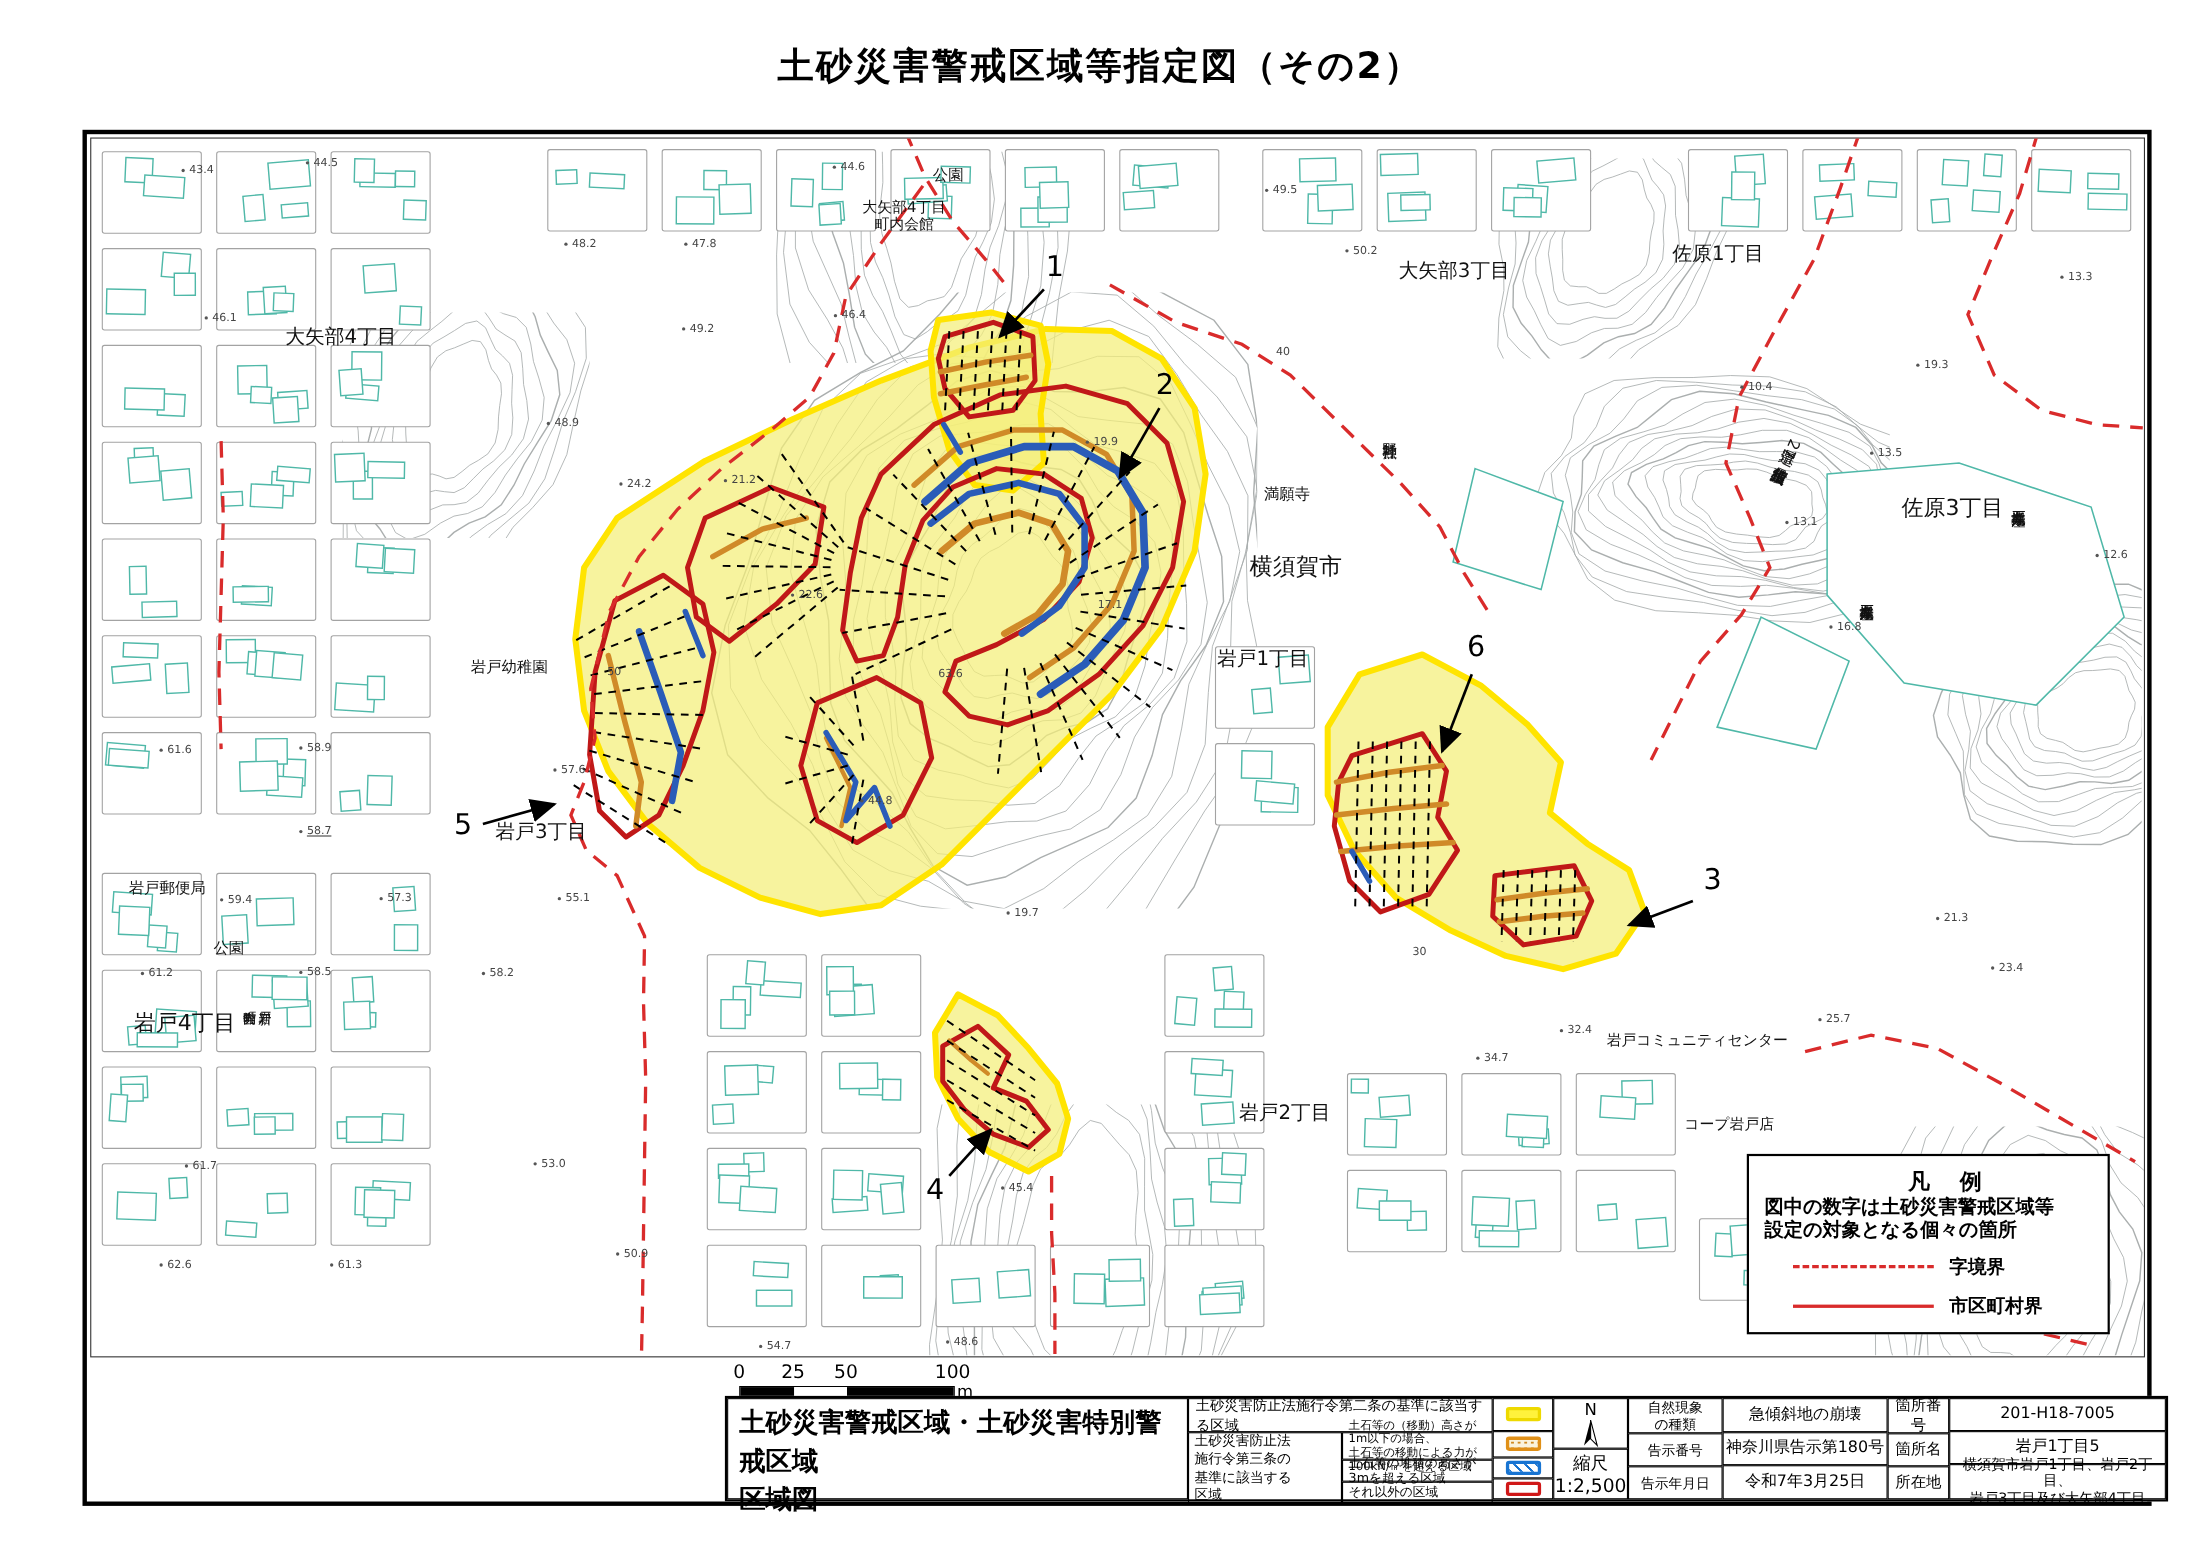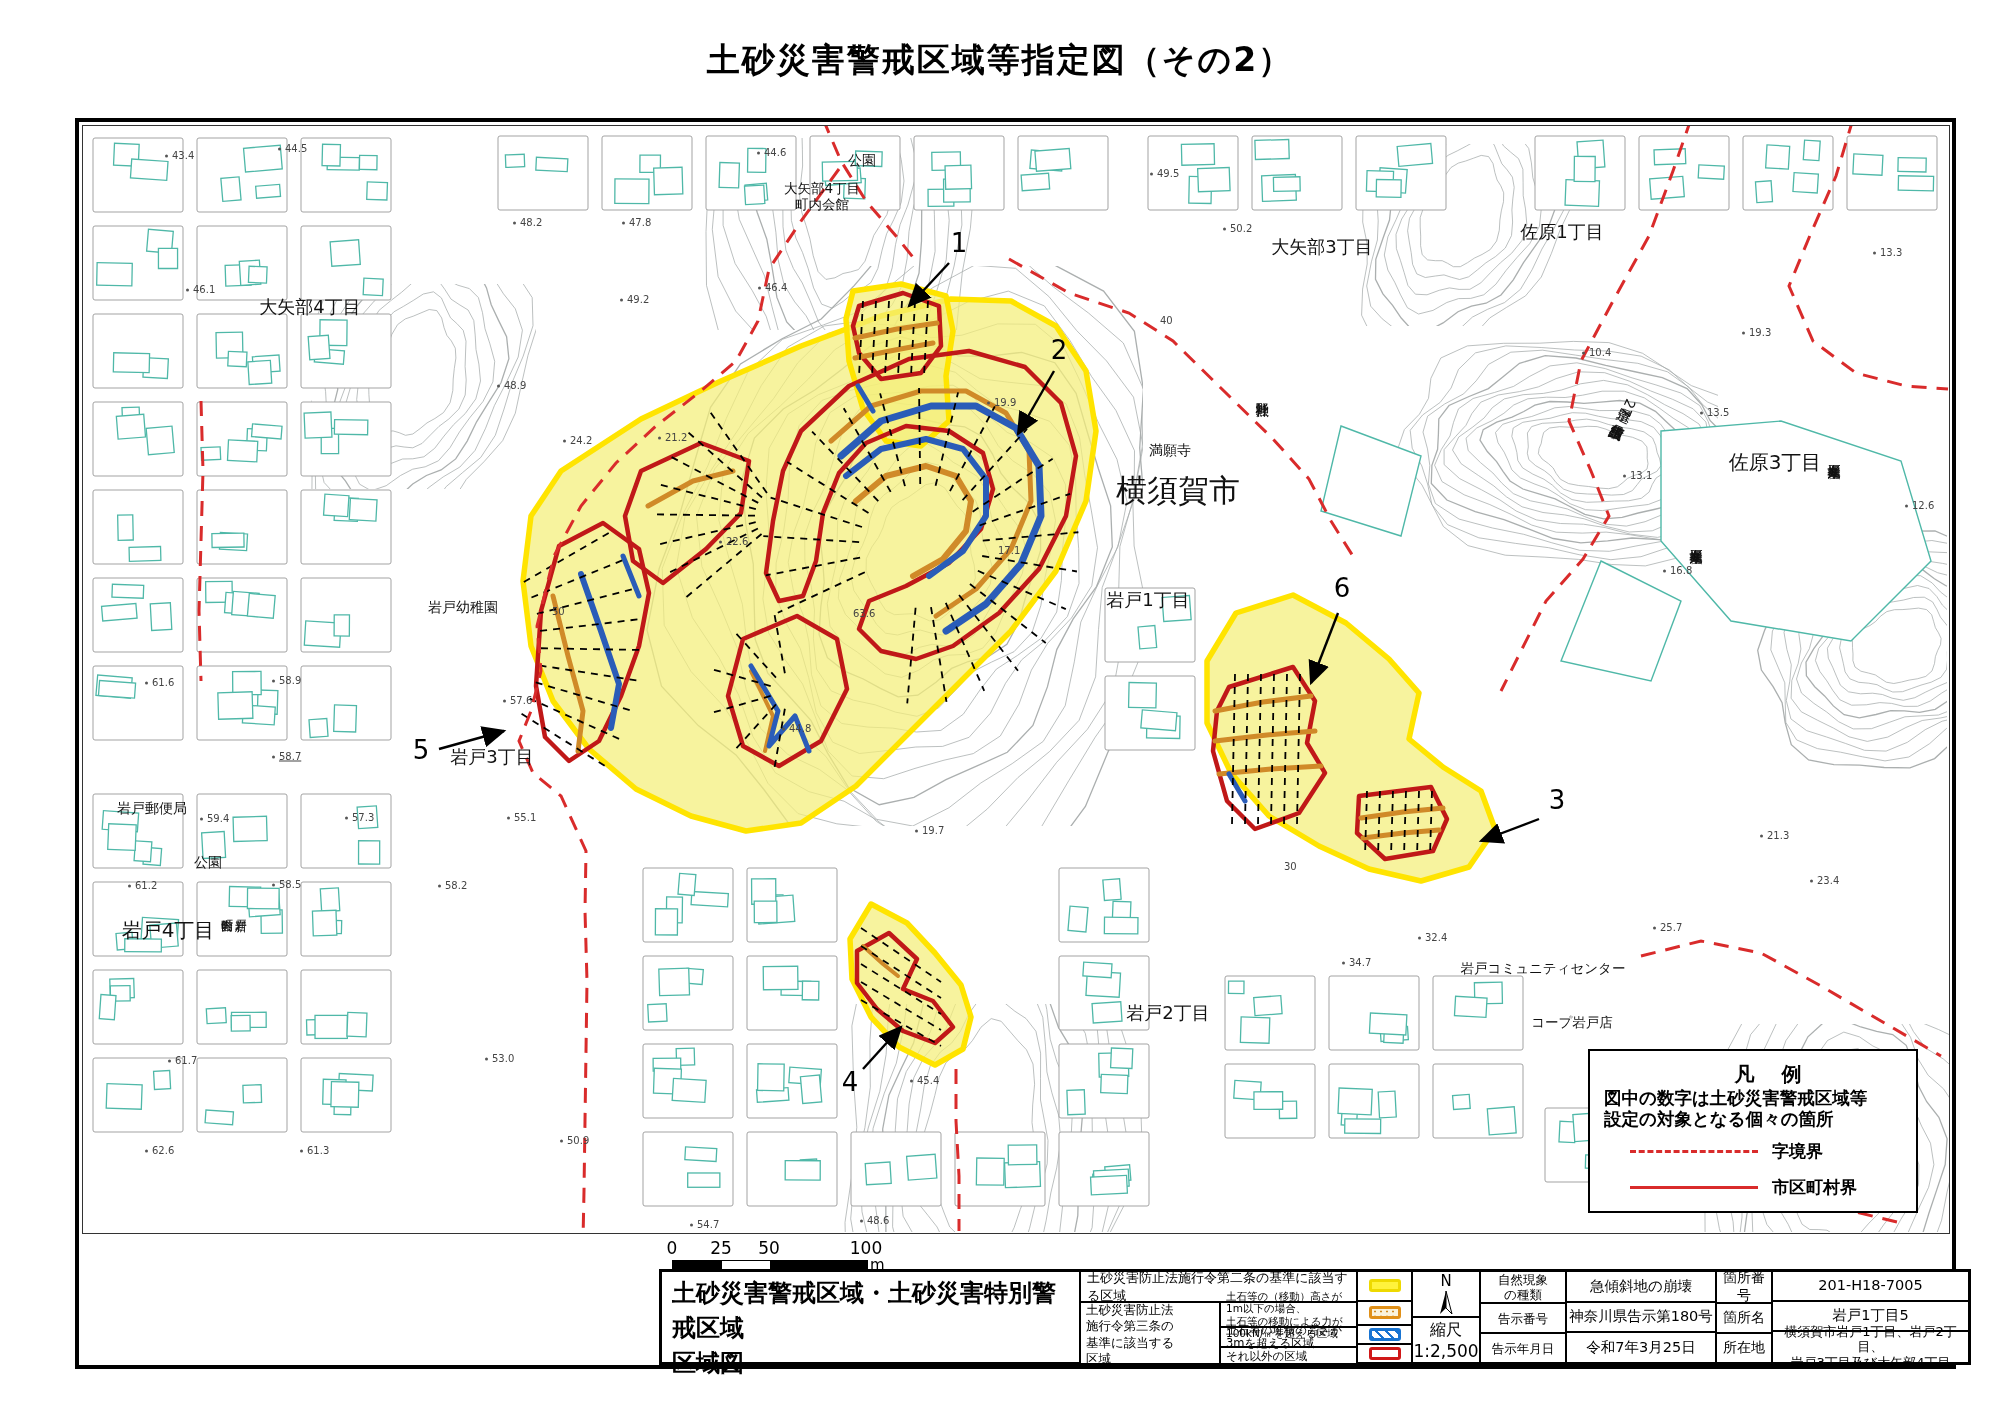--- a/index.html
+++ b/index.html
@@ -628,35 +628,35 @@
 
   <div id="label-layer">
       <div class="maplabel" style="left: 310px; top: 307px; font-size: 18px;">大矢部4丁目</div>
       <div class="maplabel" style="left: 862px; top: 160px; font-size: 14px;">公園</div>
       <div class="maplabel" style="left: 822px; top: 197px; font-size: 13.5px;">大矢部4丁目
 町内会館</div>
       <div class="maplabel" style="left: 1322px; top: 247px; font-size: 18px;">大矢部3丁目</div>
       <div class="maplabel" style="left: 1562px; top: 232px; font-size: 18px;">佐原1丁目</div>
       <div class="maplabel vert" style="left: 1262px; top: 392px; font-size: 13.5px;">熊野神社</div>
       <div class="maplabel" style="left: 1170px; top: 450px; font-size: 14px;">満願寺</div>
-      <div class="maplabel" style="left: 1178px; top: 491px; font-size: 31px; text-align: right;">横須賀市</div>
+      <div class="maplabel" style="left: 1178px; top: 515px; font-size: 21px; text-align: right;">横須賀市</div>
       <div class="maplabel" style="left: 1148px; top: 600px; font-size: 18px;">岩戸1丁目</div>
       <div class="maplabel" style="left: 1775px; top: 462px; font-size: 20px;">佐原3丁目</div>
       <div class="maplabel vert" style="left: 1833px; top: 455px; font-size: 13px;">丸孝産業採石場</div>
       <div class="maplabel vert" style="left: 1695px; top: 540px; font-size: 13px;">丸孝産業採石場</div>
       <div class="maplabel vert" style="left: 1628px; top: 408px; font-size: 14px; transform: translate(-50%, -50%) rotate(24deg);">県道27号横須賀葉山線</div>
       <div class="maplabel" style="left: 463px; top: 607px; font-size: 14px;">岩戸幼稚園</div>
       <div class="maplabel" style="left: 152px; top: 808px; font-size: 14px;">岩戸郵便局</div>
       <div class="maplabel" style="left: 208px; top: 862px; font-size: 14px;">公園</div>
       <div class="maplabel vert" style="left: 233px; top: 910px; font-size: 12px;">新岩戸
 町内会館</div>
       <div class="maplabel" style="left: 168px; top: 930px; font-size: 20px;">岩戸4丁目</div>
       <div class="maplabel" style="left: 492px; top: 757px; font-size: 18px;">岩戸3丁目</div>
       <div class="maplabel" style="left: 1168px; top: 1013px; font-size: 18px;">岩戸2丁目</div>
-      <div class="maplabel" style="left: 1543px; top: 969px; font-size: 13.5px; text-align: center;">岩戸コミュニティセンター</div>
+      <div class="maplabel" style="left: 1543px; top: 947px; font-size: 13.5px; text-align: center;">岩戸コミュニティセンター</div>
       <div class="maplabel" style="left: 1572px; top: 1023px; font-size: 13.5px;">コープ岩戸店</div>
       <div class="areanum" style="left: 959px; top: 243px;">1</div>
       <div class="areanum" style="left: 1059px; top: 350px;">2</div>
       <div class="areanum" style="left: 1557px; top: 800px;">3</div>
       <div class="areanum" style="left: 850px; top: 1082px;">4</div>
       <div class="areanum" style="left: 421px; top: 750px;">5</div>
       <div class="areanum" style="left: 1342px; top: 588px;">6</div>
       <div class="spot" style="left: 165px; top: 155px;"><span class="dot"></span><span>43.4</span></div>
       <div class="spot" style="left: 278px; top: 148px;"><span class="dot"></span><span>44.5</span></div>
       <div class="spot" style="left: 757px; top: 152px;"><span class="dot"></span><span>44.6</span></div>

